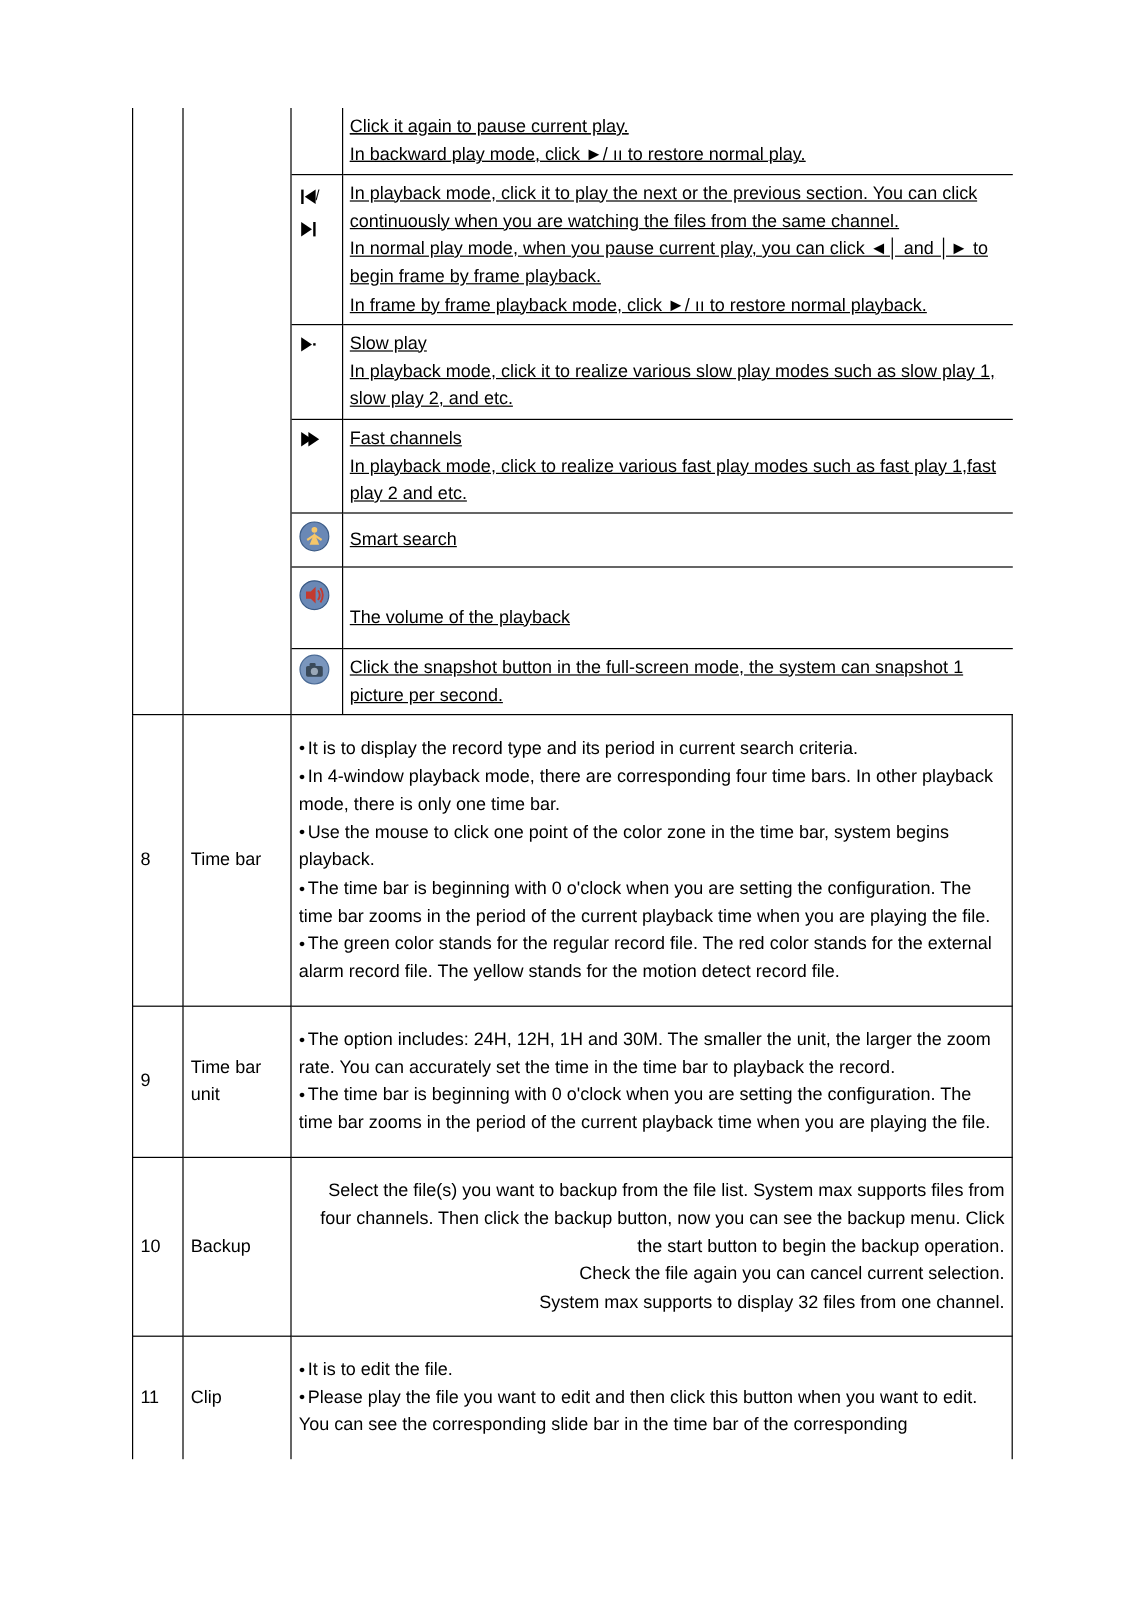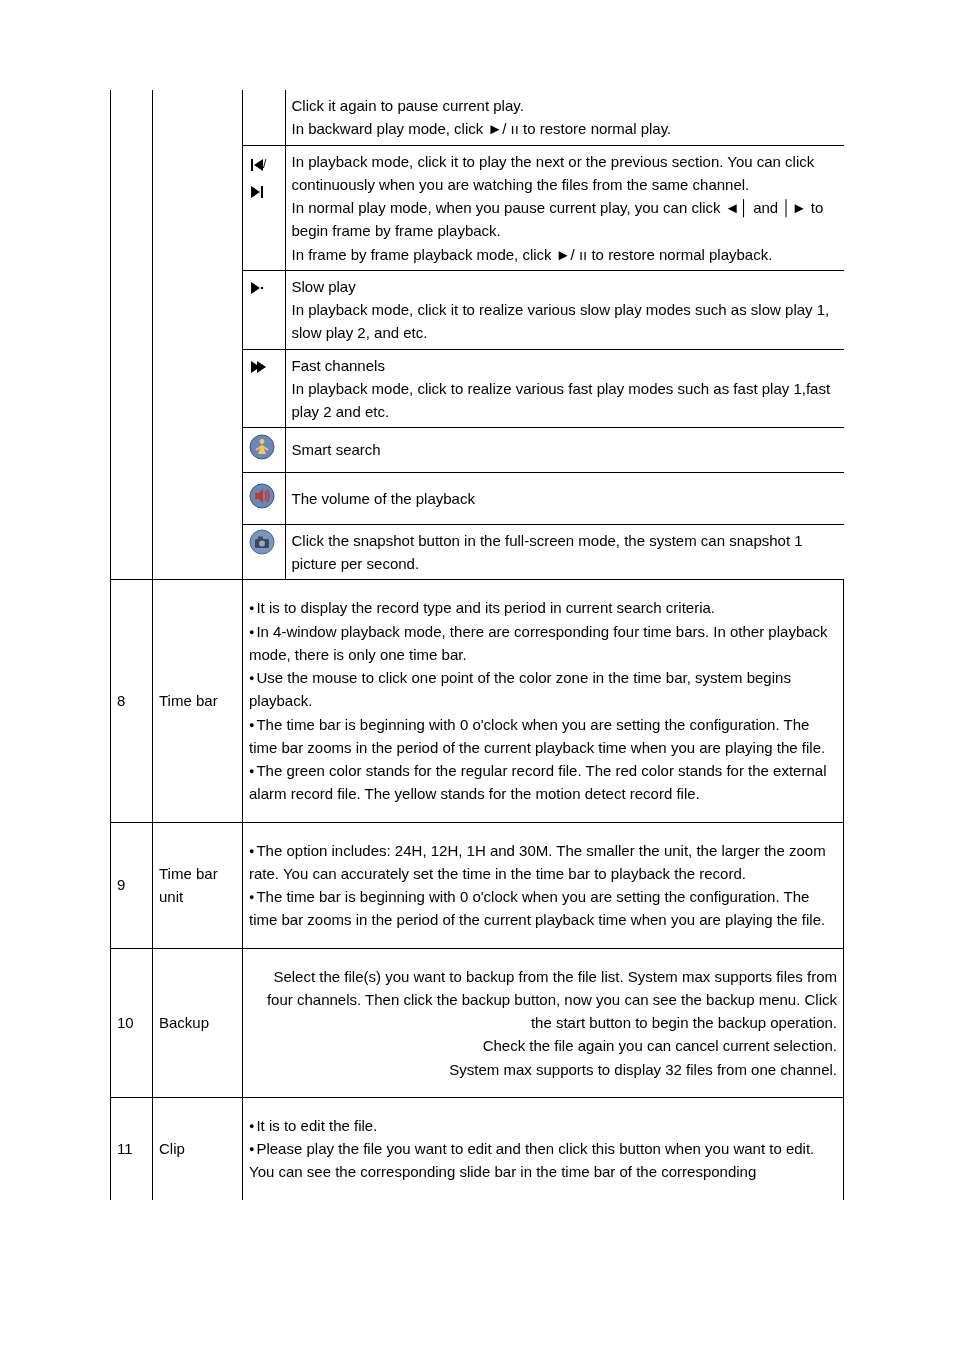--- a/index.html
+++ b/index.html
@@ -35,21 +35,21 @@
   }
   table.inner > tbody > tr > td {
     border: 1px solid #000;
     padding: 4px 6px;
     vertical-align: top;
     text-align: left;
   }
   
   .noborder-left { border-left: none !important; }
   .noborder-right { border-right: none !important; }
-  .noborder-top { border-top: none !important; }
+  .noborder-top { border-top: none !important; text-decoration: underline; }
   .noborder-bottom { border-bottom: none !important; }
   .zeropad { padding: 0 !important; }
   .col-num { width: 42px; }
   .col-label { width: 90px; }
   .col-icon { width: 42px; }
   .tri-right { display:inline-block; width:0; height:0; border-top:6px solid transparent; border-bottom:6px solid transparent; border-left:9px solid #000; vertical-align:middle;}
   .tri-left { display:inline-block; width:0; height:0; border-top:6px solid transparent; border-bottom:6px solid transparent; border-right:9px solid #000; vertical-align:middle;}
   .bar-v { display:inline-block; width:2px; height:12px; background:#000; vertical-align:middle;}
   .dot { display:inline-block; width:2px; height:2px; background:#000; vertical-align: middle; margin-left:1px;}
   .icon-wrap { display:inline-block; line-height:1; }
@@ -132,21 +132,21 @@
             </tr>
             <tr>
               <td class="noborder-left vcenter" style="padding-top:10px;padding-bottom:10px;">
                 <svg width="26" height="26" viewBox="0 0 26 26">
                   <circle cx="13" cy="13" r="12" fill="#6a88b5" stroke="#3a5a85" stroke-width="1"></circle>
                   <path d="M6 10 L10 10 L14 6 L14 20 L10 16 L6 16 Z" fill="#c43a2f"></path>
                   <path d="M16 9 Q19 13 16 17" fill="none" stroke="#c43a2f" stroke-width="1.6"></path>
                   <path d="M18 7 Q22 13 18 19" fill="none" stroke="#c43a2f" stroke-width="1.6"></path>
                 </svg>
               </td>
-              <td class="noborder-right vcenter" style="padding-top:14px;padding-bottom:14px;">
+              <td class="noborder-right vcenter" style="padding-top:30px;padding-bottom:14px;">
                 <span>The volume of the playback</span>
               </td>
             </tr>
             <tr>
               <td class="noborder-left noborder-bottom vcenter">
                 <svg width="26" height="26" viewBox="0 0 26 26">
                   <circle cx="13" cy="13" r="12" fill="#7a96bd" stroke="#4a6a95" stroke-width="1"></circle>
                   <rect x="6" y="10" width="14" height="9" rx="1.5" fill="#3a4a5a"></rect>
                   <rect x="9" y="7.5" width="5" height="3" rx="1" fill="#3a4a5a"></rect>
                   <circle cx="13" cy="14.5" r="3" fill="#9aa8b8"></circle>

